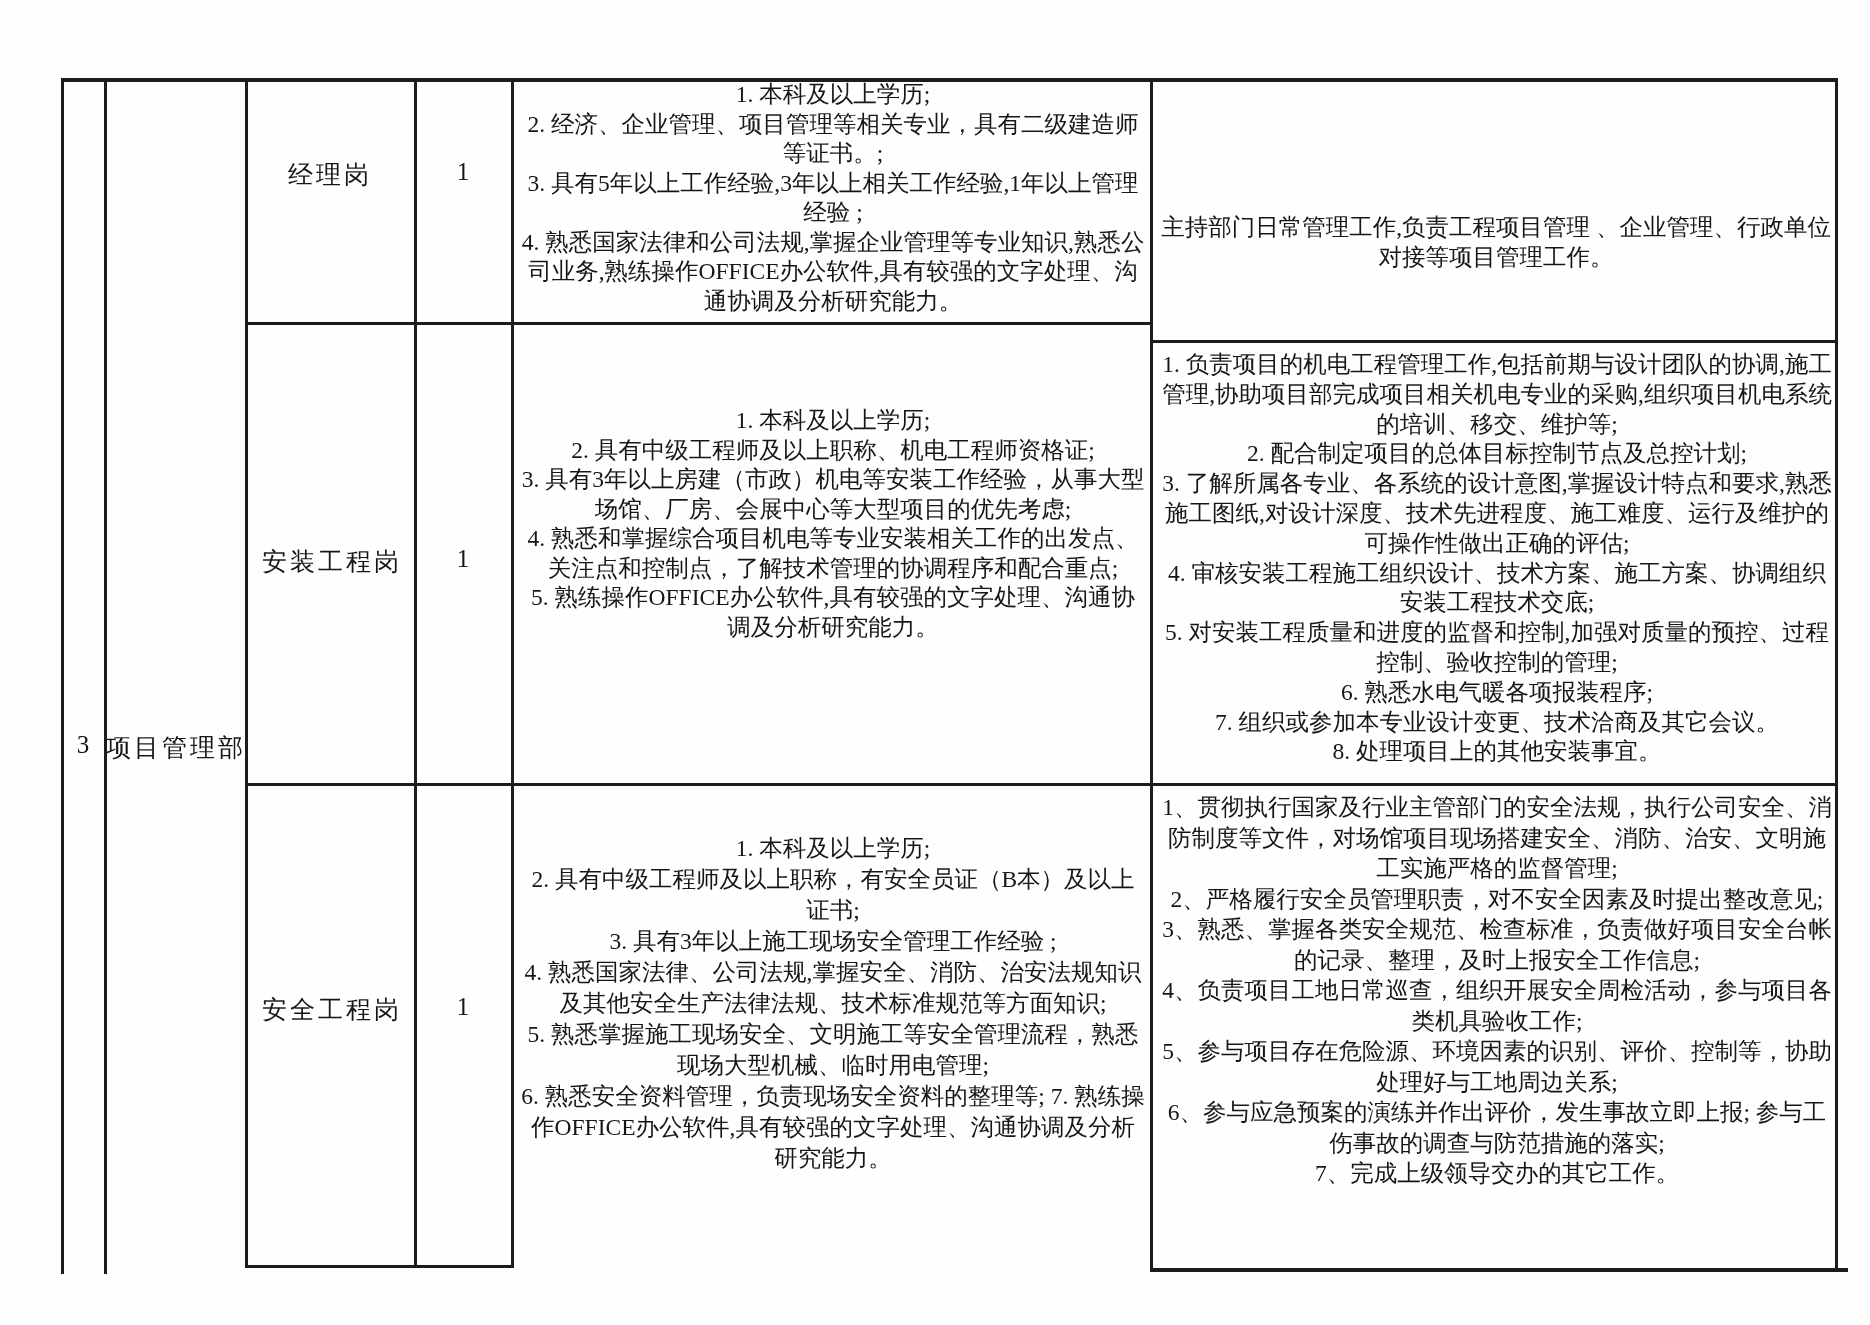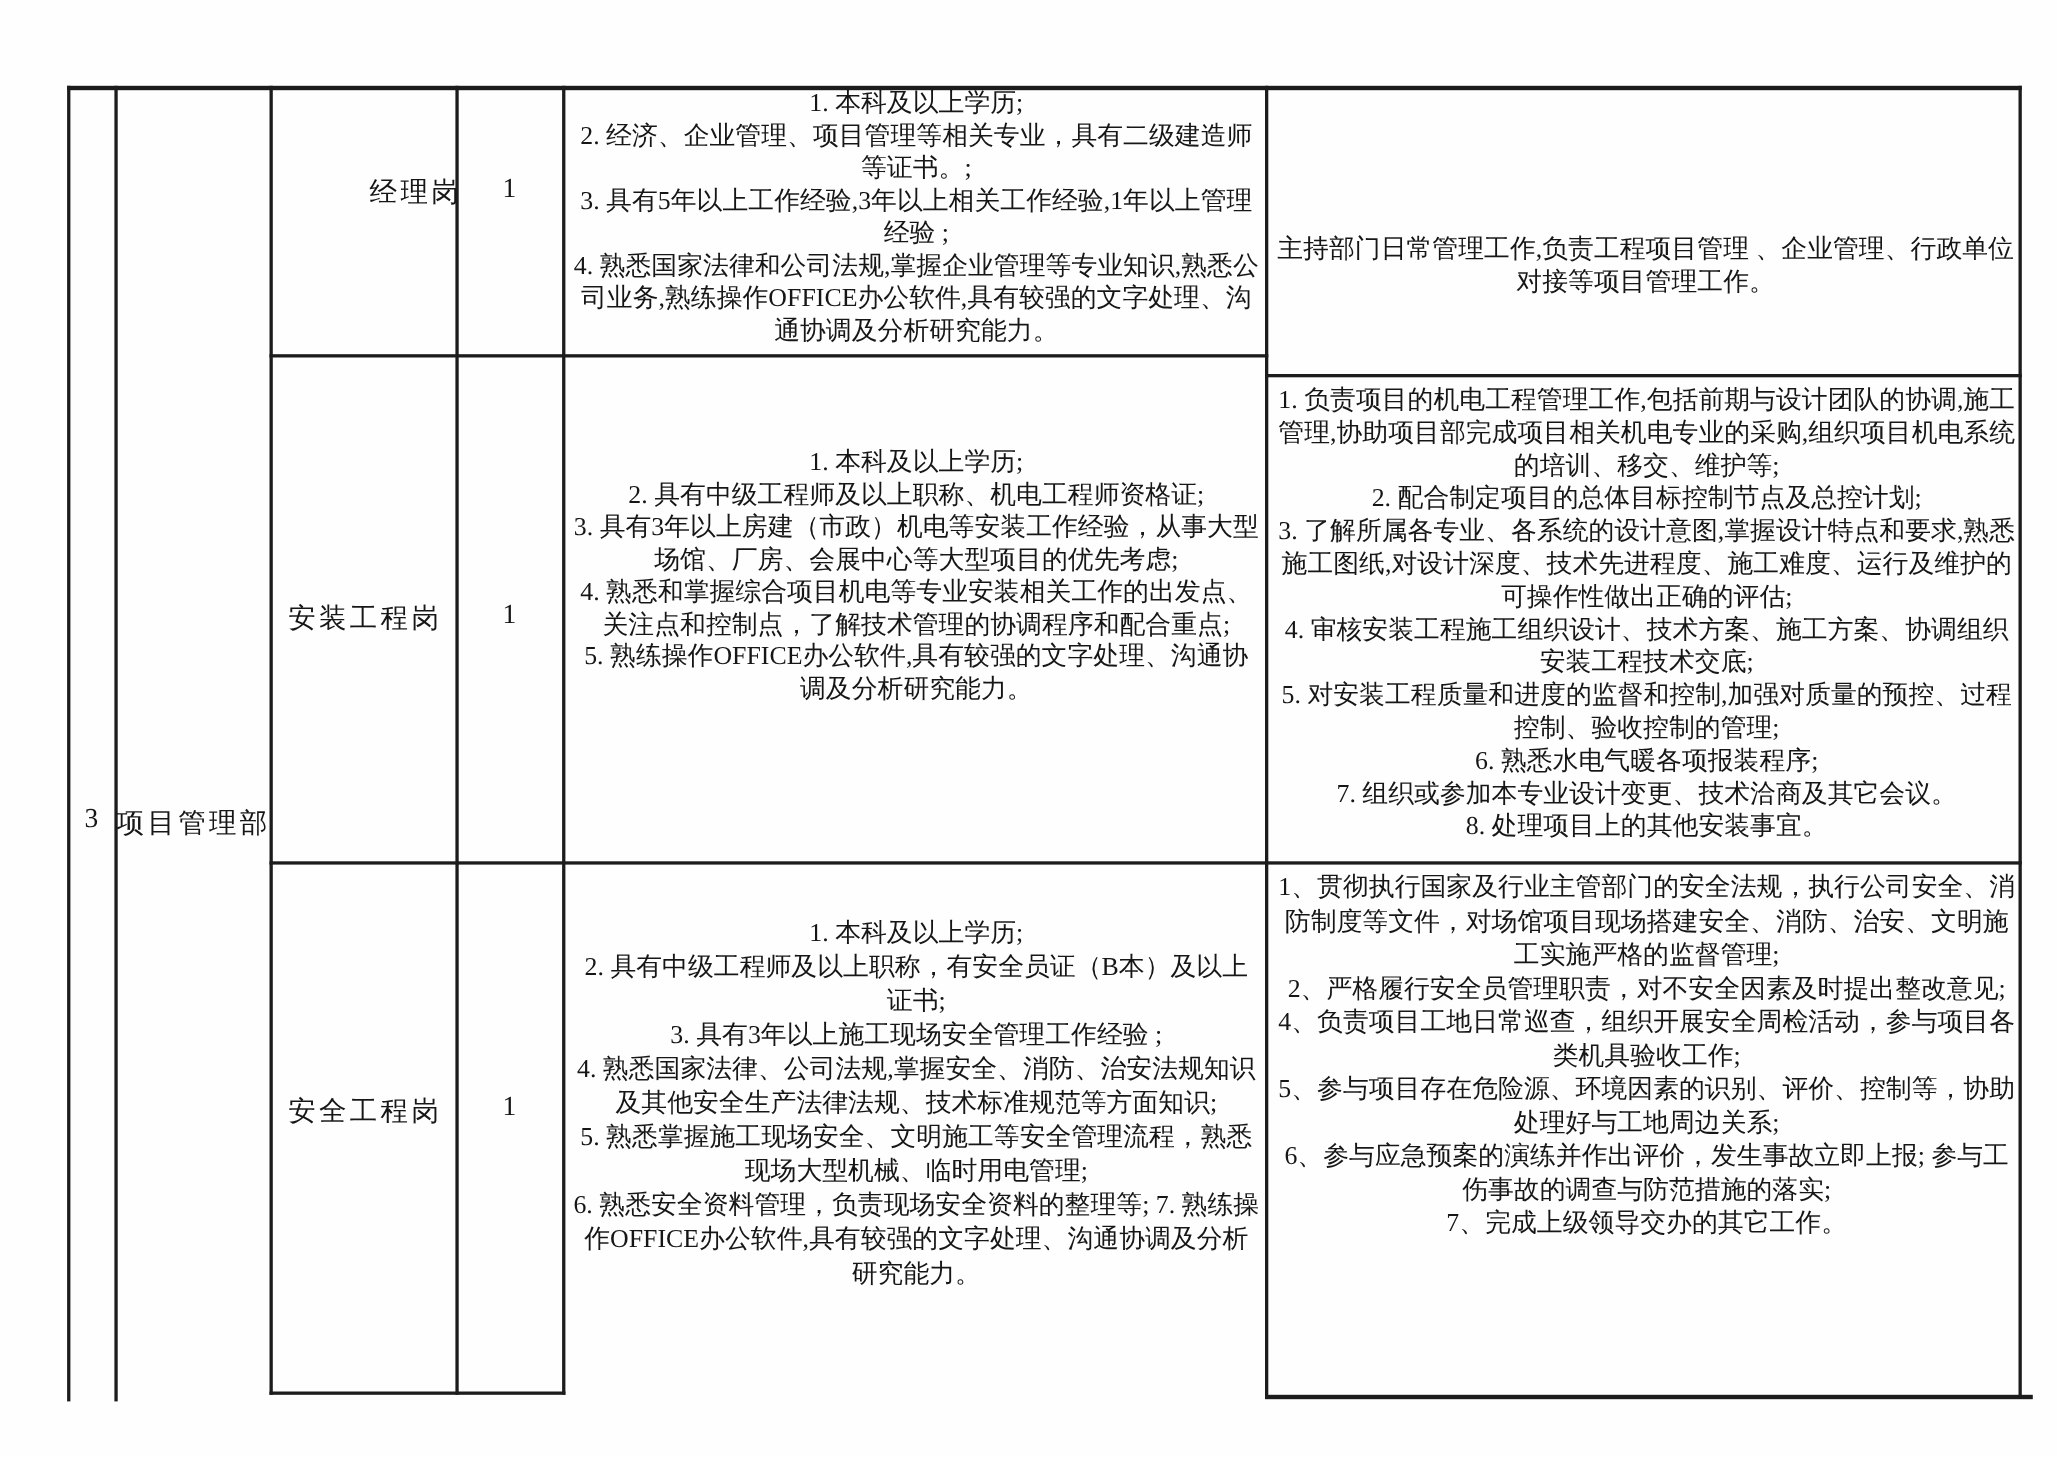--- a/index.html
+++ b/index.html
@@ -69,21 +69,21 @@
   <div class="hline h-top"></div>
   <div class="hline h-r1-left"></div>
   <div class="hline h-r1-right"></div>
   <div class="hline h-r2"></div>
   <div class="hline h-bot-mid"></div>
   <div class="hline h-bot-right"></div>
 
   <div class="num" style="left:83px;top:731px;">3</div>
   <div class="label" style="left:176px;top:731px;">项目管理部</div>
 
-  <div class="label" style="left:330px;top:158px;margin-left:48px;">经理岗</div>
+  <div class="label" style="left:330px;top:158px;">经理岗</div>
   <div class="num" style="left:463px;top:158px;">1</div>
 
   <div class="label" style="left:332px;top:545px;text-align:right;">安装工程岗</div>
   <div class="num" style="left:463px;top:545px;">1</div>
 
   <div class="label" style="left:332px;top:993px;">安全工程岗</div>
   <div class="num" style="left:463px;top:993px;">1</div>
 
   <div class="textblock tb-r1c5">
     <div class="item">1. 本科及以上学历;</div>
@@ -117,19 +117,20 @@
     <div class="item">1. 本科及以上学历;</div>
     <div class="item">2. 具有中级工程师及以上职称，有安全员证（B本）及以上证书;</div>
     <div class="item">3. 具有3年以上施工现场安全管理工作经验 ;</div>
     <div class="item">4. 熟悉国家法律、公司法规,掌握安全、消防、治安法规知识及其他安全生产法律法规、技术标准规范等方面知识;</div>
     <div class="item">5. 熟悉掌握施工现场安全、文明施工等安全管理流程，熟悉现场大型机械、临时用电管理;</div>
     <div class="item">6. 熟悉安全资料管理，负责现场安全资料的整理等; 7. 熟练操作OFFICE办公软件,具有较强的文字处理、沟通协调及分析研究能力。</div>
   </div>
   <div class="textblock tb-r3c6">
     <div class="item">1、贯彻执行国家及行业主管部门的安全法规，执行公司安全、消防制度等文件，对场馆项目现场搭建安全、消防、治安、文明施工实施严格的监督管理;</div>
     <div class="item">2、严格履行安全员管理职责，对不安全因素及时提出整改意见;</div>
+    <div class="item">3、熟悉、掌握各类安全规范、检查标准，负责做好项目安全台帐的记录、整理，及时上报安全工作信息;</div>
     <div class="item">4、负责项目工地日常巡查，组织开展安全周检活动，参与项目各类机具验收工作;</div>
     <div class="item">5、参与项目存在危险源、环境因素的识别、评价、控制等，协助处理好与工地周边关系;</div>
     <div class="item">6、参与应急预案的演练并作出评价，发生事故立即上报; 参与工伤事故的调查与防范措施的落实;</div>
     <div class="item">7、完成上级领导交办的其它工作。</div>
   </div>
 
 </div>
 
 </body></html>

